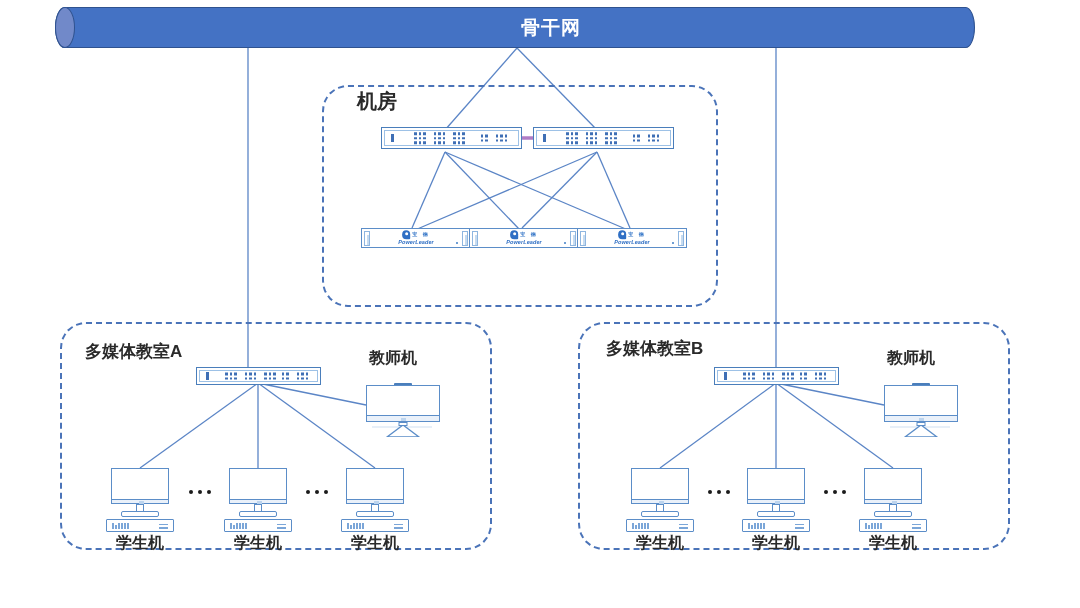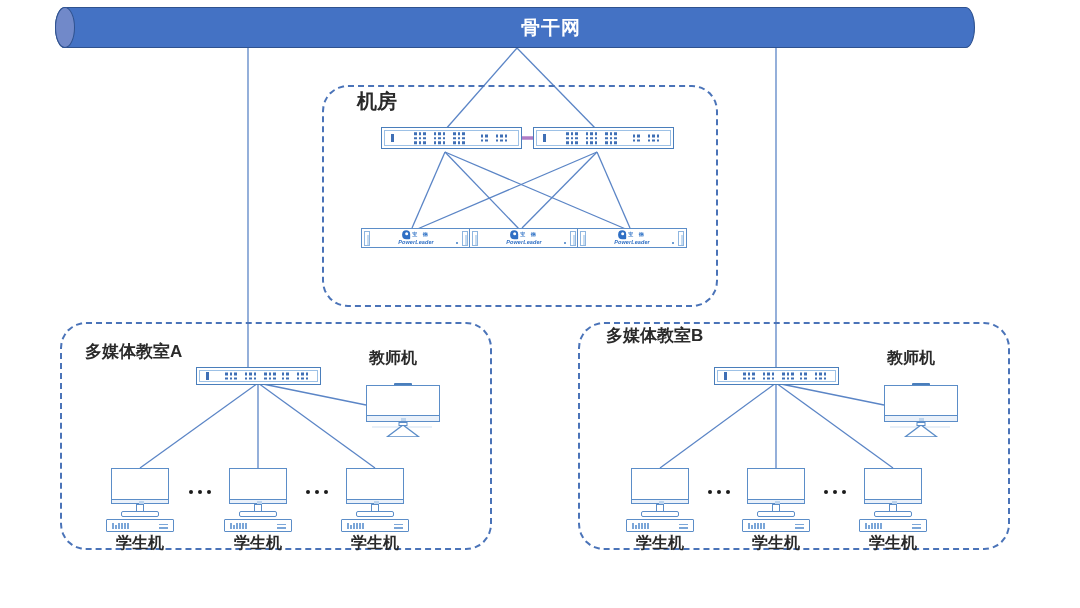--- a/index.html
+++ b/index.html
@@ -562,21 +562,21 @@
         <i style="height:6px"></i>
     </div>
     <div class="kb-pad">
         <i></i>
         <i></i>
       </div>
   </div>
   <div class="dev-label" style="left:325px;top:533px;width:100px;">学生机</div>
 
   <div class="zone" style="left:578px;top:322px;width:432px;height:228px;"></div>
-  <div class="zone-title" style="left:606px;top:324px;">多媒体教室B</div>
+  <div class="zone-title" style="left:606px;top:337px;">多媒体教室B</div>
 
   <div class="sw" style="left:714px;top:367px;width:125px;height:18px;">
     <div class="sw-inner"></div>
     <div class="sw-led"></div>
     <div class="portgrp" style="left:28px;">
       <span class="portcol">
           <i class="pd"></i>
           <i class="pd"></i>
         </span>
       <span class="portcol">

